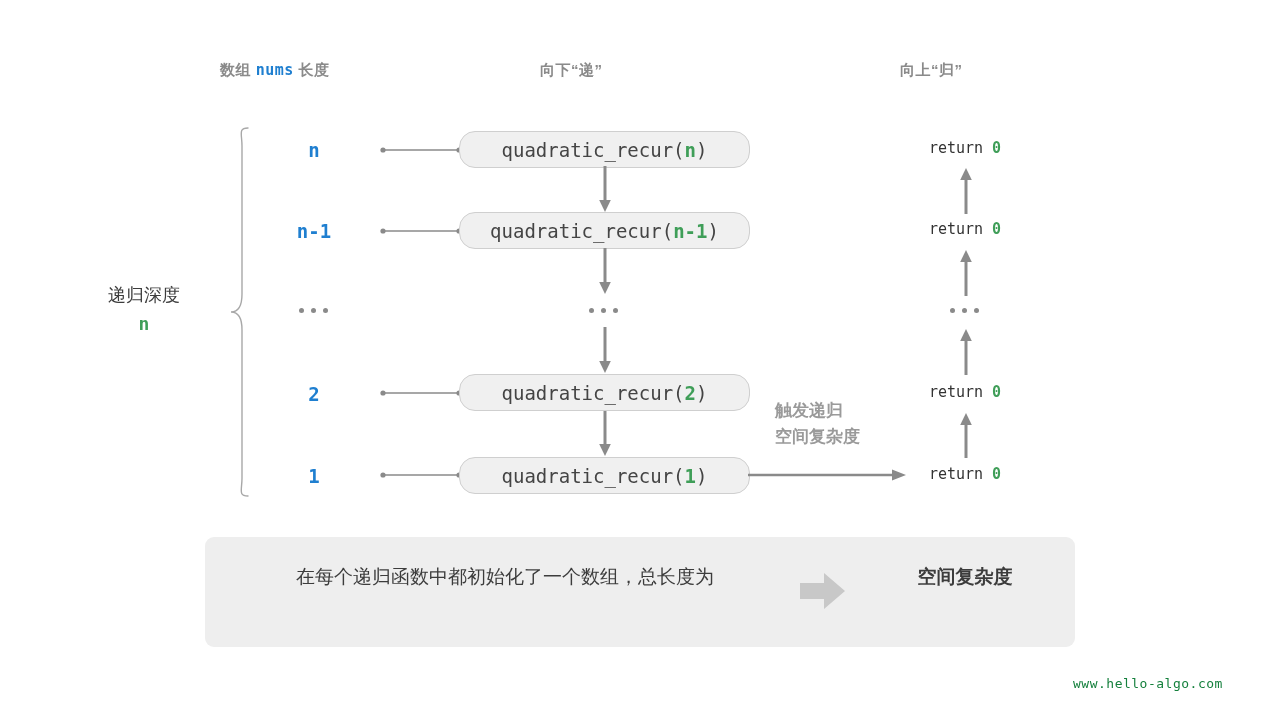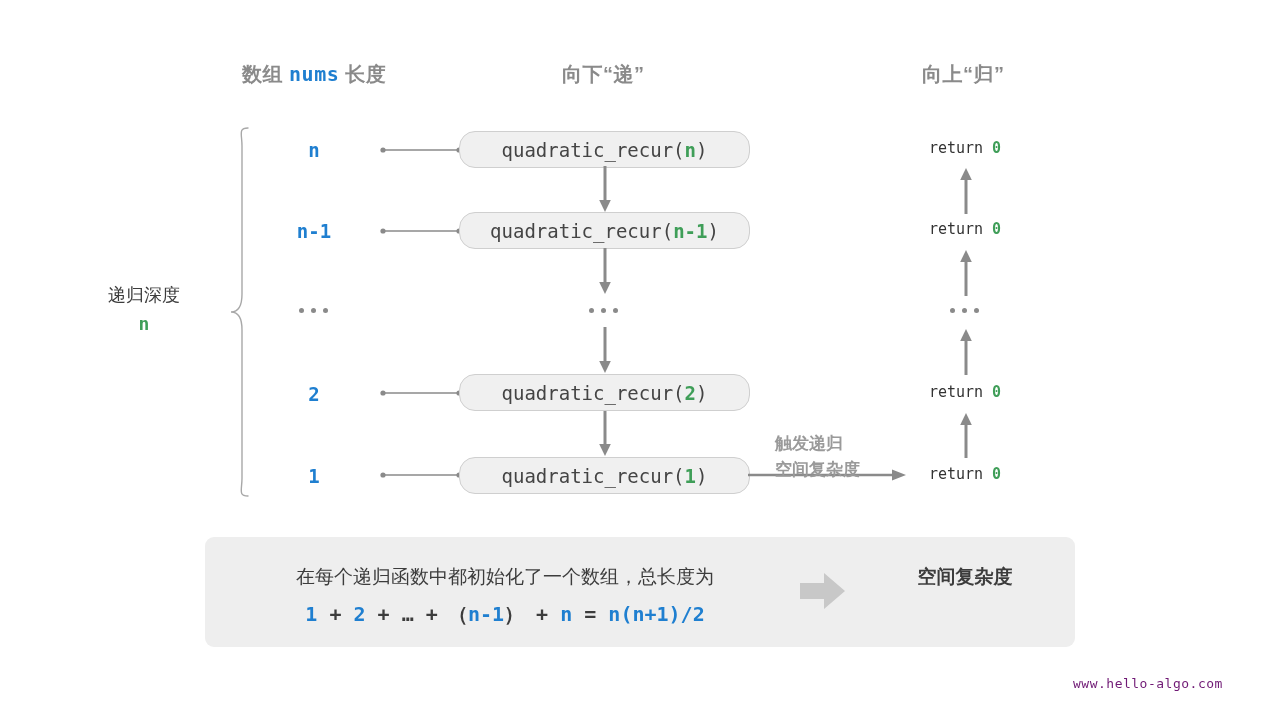--- a/index.html
+++ b/index.html
@@ -12,26 +12,25 @@
     width: 1280px;
     height: 720px;
     background: #ffffff;
     overflow: hidden;
     font-family: "Liberation Sans", sans-serif;
   }
   .abs { position: absolute; }
 
   
   .col-header {
-    font-size: 20px;
+    font-size: 15px;
     font-weight: bold;
     color: #8a8a8a;
     white-space: nowrap;
     letter-spacing: 0.5px;
-    margin-left: 22px;
   }
   .col-header .mono-blue {
     font-family: "DejaVu Sans Mono", monospace;
     color: #1f7fd0;
     font-weight: bold;
   }
 
   
   .depth-label {
     font-size: 18px;
@@ -151,21 +150,21 @@
     text-align: center;
   }
   .cx-value .mono {
     font-family: "DejaVu Sans Mono", monospace;
   }
 
   
   .watermark {
     font-family: "DejaVu Sans Mono", monospace;
     font-size: 13px;
-    color: #701a75;
+    color: #15803d;
     white-space: nowrap;
     letter-spacing: 0.5px;
   }
   svg { display: block; }
 </style>
 </head>
 <body>
 
 <div id="stage">
 
@@ -340,42 +339,29 @@
       <path d="M9 2 L3.2 14 L14.8 14 Z" fill="#8a8a8a"></path>
     </svg>
   </div>
   <div class="abs" style="left:957px; top:411px;">
     <svg width="18" height="47" viewBox="0 0 18 47">
       <line x1="9" y1="47" x2="9" y2="12" stroke="#8a8a8a" stroke-width="3"></line>
       <path d="M9 2 L3.2 14 L14.8 14 Z" fill="#8a8a8a"></path>
     </svg>
   </div>
 
-  <div class="abs trigger-note" style="left:775px; top:398px;margin-top:33px;">
+  <div class="abs trigger-note" style="left:775px; top:398px;">
     <div>触发递归</div>
     <div>空间复杂度</div>
   </div>
 
   <div class="abs summary-panel" style="left:205px; top:537px; width:870px; height:110px;">
 
     <div class="abs summary-text" style="left:30px; top:27px; width:540px;">在每个递归函数中都初始化了一个数组，总长度为</div>
 
-    <div class="abs formula" style="left:30px; top:64px; width:540px;">
-      <span class="b">1</span>
-      <span class="op">+</span>
-      <span class="b">2</span>
-      <span class="op">+</span>
-      <span class="op">…</span>
-      <span class="op">+</span>
-      <span class="op" style="margin-left:-2px">（</span><span class="b">n-1</span><span class="op">）</span>
-      <span class="op">+</span>
-      <span class="b">n</span>
-      <span class="op">=</span>
-      <span class="b">n(n+1)/2</span>
-    </div>
 
     <div class="abs" style="left:595px; top:35px;">
       <svg width="46" height="38" viewBox="0 0 46 38">
         <path d="M0 11 L24 11 L24 1 L45 19 L24 37 L24 27 L0 27 Z" fill="#c8c8c8"></path>
       </svg>
     </div>
 
     <div class="abs cx-title" style="left:660px; top:27px; width:200px;">空间复杂度</div>
 
   </div>

